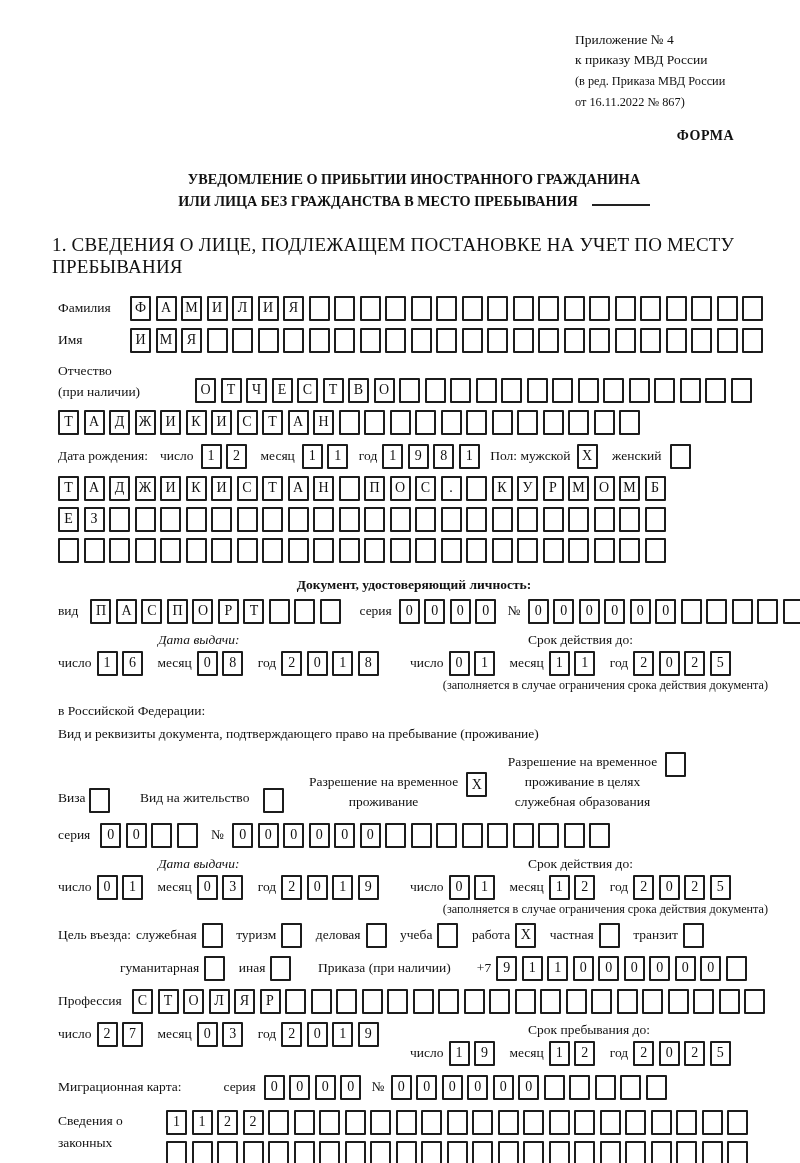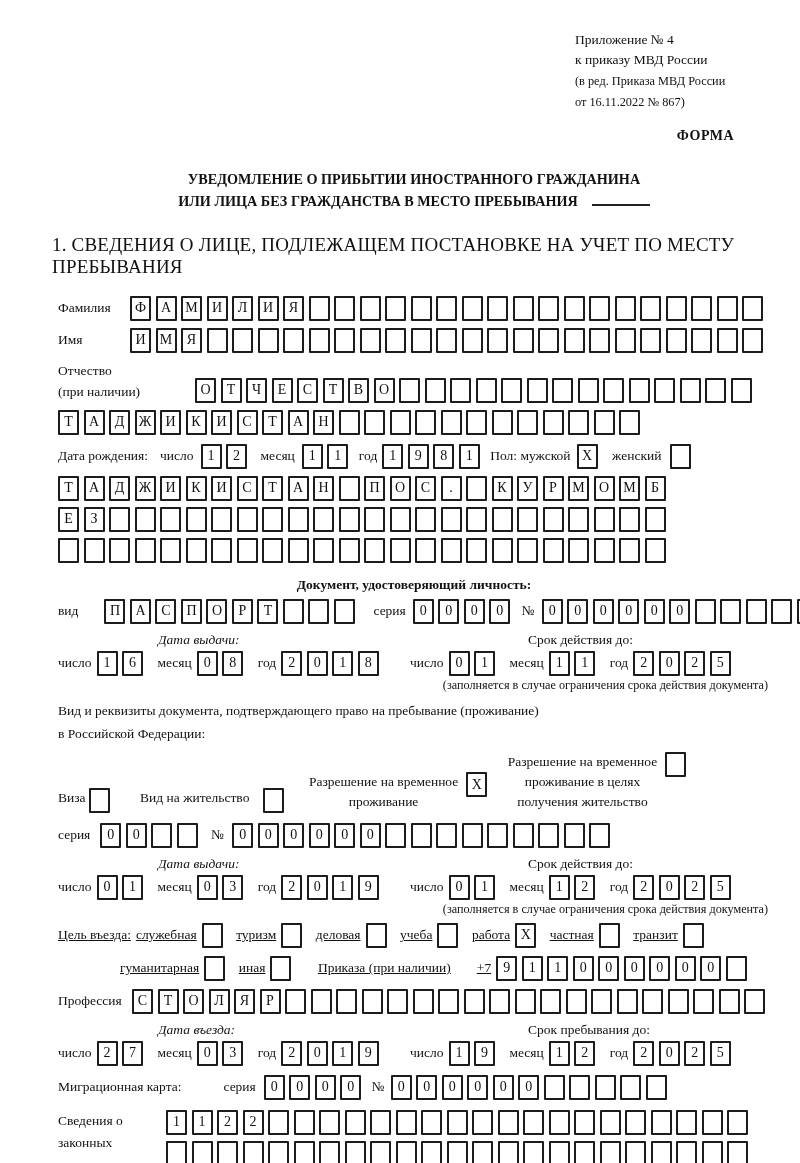--- a/index.html
+++ b/index.html
@@ -39,21 +39,21 @@
   .dg { display:flex; align-items:center; }
   .dg span { margin-right:5px; }
   .dg .boxes { margin-right:10px; }
   .note-right { text-align:right; font-size:12.2px; margin:2px 2px 6px 0; }
 
   .opt { display:flex; align-items:flex-start; margin-right:14px; }
   .opt .txt { text-align:center; line-height:1.5; margin-right:8px; }
   .chk { margin-top:0; }
 
   .pur { display:flex; align-items:center; margin-bottom:8px; }
-  .pur span { margin-right:5px;text-decoration:underline; }
+  .pur span { margin-right:5px; }
   .pur .boxes { margin-right:9px; }
 
   .legal-wrap { display:flex; align-items:flex-start; margin-top:10px; }
   .legal-lbl { width:108px; flex:none; line-height:1.65; }
 </style>
 </head>
 <body>
 
 <div class="hdr-block">
   <div>Приложение № 4</div>
@@ -300,21 +300,21 @@
         <div class="bx"></div>
         <div class="bx"></div>
         <div class="bx"></div>
         <div class="bx"></div>
       </div>
   </div>
 </div>
 
 <div class="center-b">Документ, удостоверяющий личность:</div>
 <div class="frow">
-  <span style="margin-right:26px;">вид</span>
+  <span style="margin-right:12px;">вид</span>
   <div class="boxes" style="margin-right:14px;">
       <div class="bx">П</div>
       <div class="bx">А</div>
       <div class="bx">С</div>
       <div class="bx">П</div>
       <div class="bx">О</div>
       <div class="bx">Р</div>
       <div class="bx">Т</div>
       <div class="bx"></div>
       <div class="bx"></div>
@@ -385,22 +385,22 @@
           <div class="bx">0</div>
           <div class="bx">2</div>
           <div class="bx">5</div>
         </div>
     </div>
   </div>
 </div>
 <div class="note-right">(заполняется в случае ограничения срока действия документа)</div>
 
 <div style="line-height:1.75; margin-top:2px;">
+  <div>в Российской Федерации:</div>
   <div>Вид и реквизиты документа, подтверждающего право на пребывание (проживание)</div>
-  <div>в Российской Федерации:</div>
 </div>
 
 <div class="frow frow-top" style="margin-top:6px;">
   <div class="opt" style="margin-right:26px;">
     <div class="txt" style="margin-right:3px;">Виза</div>
     <div class="boxes chk">
         <div class="bx"></div>
       </div>
   </div>
   <div class="opt" style="margin-right:20px;">
@@ -415,21 +415,21 @@
       <div>проживание</div>
     </div>
     <div class="boxes chk">
         <div class="bx">X</div>
       </div>
   </div>
   <div class="opt" style="margin-right:0;">
     <div class="txt">
       <div>Разрешение на временное</div>
       <div>проживание в целях</div>
-      <div>получения жительство</div>
+      <div>служебная образования</div>
     </div>
     <div class="boxes chk">
         <div class="bx"></div>
       </div>
   </div>
 </div>
 
 <div class="frow" style="margin-top:10px;">
   <span style="margin-right:10px;">серия</span>
   <div class="boxes" style="margin-right:9px;">
@@ -588,21 +588,20 @@
       <div class="bx"></div>
       <div class="bx"></div>
       <div class="bx"></div>
       <div class="bx"></div>
       <div class="bx"></div>
     </div>
 </div>
 
 <div class="dates-pair">
   <div class="dates-col-l">
-    <div class="dates-title-l">Дата въезда:</div>
     <div class="dg">
       <span>число</span>
       <div class="boxes">
           <div class="bx">2</div>
           <div class="bx">7</div>
         </div>
       <span>месяц</span>
       <div class="boxes">
           <div class="bx">0</div>
           <div class="bx">3</div>

